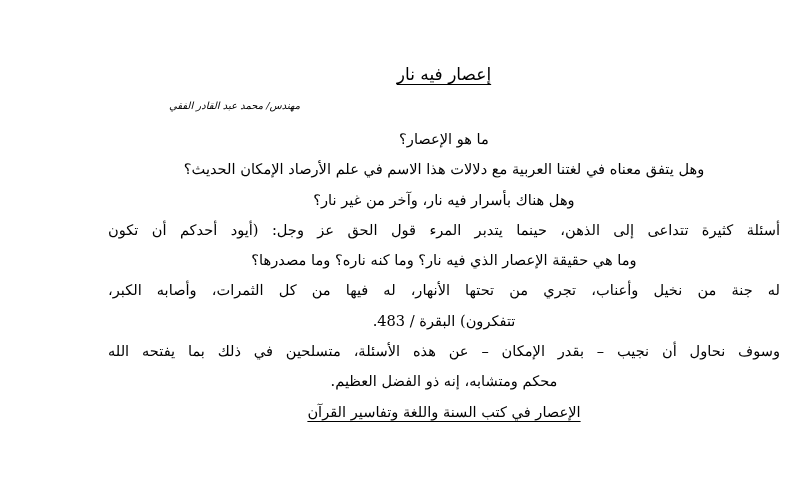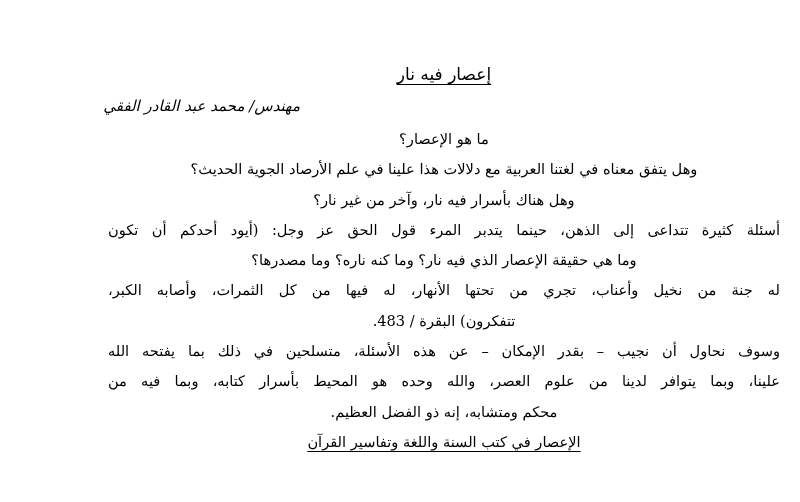--- a/index.html
+++ b/index.html
@@ -34,21 +34,21 @@
       display: inline-block;
       font-size: 17px;
       text-decoration: underline;
       text-underline-offset: 4px;
       line-height: 22px;
     }
     .author {
       position: absolute;
       top: 96px;
       right: 480px;
-      font-size: 15px;
+      font-size: 10px;
       font-style: italic;
       line-height: 20px;
       white-space: nowrap;
     }
     .body-text {
       position: absolute;
       top: 124px;
       right: 0;
       width: 672px;
       font-size: 14.6px;
@@ -77,26 +77,25 @@
 
 <div class="page">
   <div class="title-wrap">
     <span class="title">إعصار فيه نار</span>
   </div>
 
   <div class="author">مهندس/ محمد عبد القادر الفقي</div>
 
   <div class="body-text">
     <span class="line right">ما هو الإعصار؟</span>
-    <span class="line right">وهل يتفق معناه في لغتنا العربية مع دلالات هذا علينا في علم الأرصاد الجوية الحديث؟</span>
+    <span class="line right">وهل يتفق معناه في لغتنا العربية مع دلالات هذا الاسم في علم الأرصاد الإمكان الحديث؟</span>
     <span class="line right">وهل هناك بأسرار فيه نار، وآخر من غير نار؟</span>
     <span class="line justify">أسئلة كثيرة تتداعى إلى الذهن، حينما يتدبر المرء قول الحق عز وجل: (أيود أحدكم أن تكون</span>
     <span class="line right">وما هي حقيقة الإعصار الذي فيه نار؟ وما كنه ناره؟ وما مصدرها؟</span>
     <span class="line justify">له جنة من نخيل وأعناب، تجري من تحتها الأنهار، له فيها من كل الثمرات، وأصابه الكبر،</span>
     <span class="line right">تتفكرون) البقرة / 483.</span>
     <span class="line justify">وسوف نحاول أن نجيب – بقدر الإمكان – عن هذه الأسئلة، متسلحين في ذلك بما يفتحه الله</span>
-    <span class="line justify">علينا، وبما يتوافر لدينا من علوم العصر، والله وحده هو المحيط بأسرار كتابه، وبما فيه من</span>
     <span class="line right">محكم ومتشابه، إنه ذو الفضل العظيم.</span>
     <span class="line right">
       <span class="subheading">الإعصار في كتب السنة واللغة وتفاسير القرآن</span>
     </span>
   </div>
 </div>
 
 </body></html>

